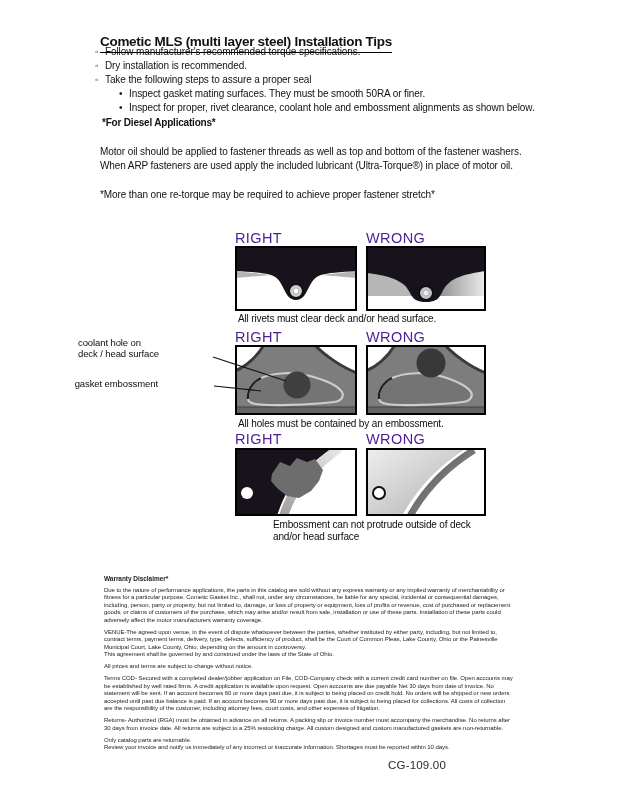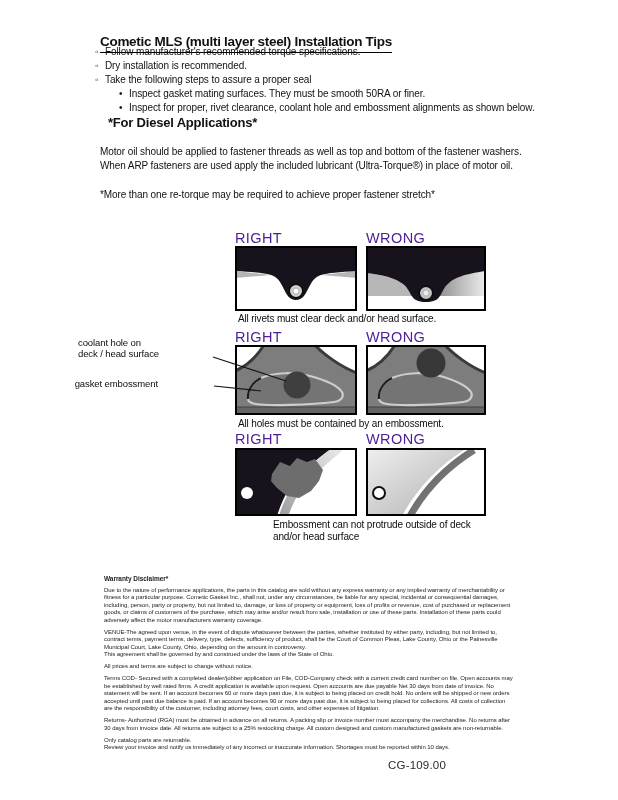--- a/index.html
+++ b/index.html
@@ -9,21 +9,21 @@
 
   .title{left:100px;top:25px;font-size:13.5px;font-weight:bold;letter-spacing:-0.3px;
          border-bottom:1.6px solid #000;padding-bottom:2.5px;display:inline-block;}
 
   .tips{left:95px;top:45px;width:465px;font-size:10px;letter-spacing:-0.1px;line-height:14px;}
   .tip-row{display:flex;}
   .tip-row .mk{width:10px;flex:none;}
   .tip-sub{padding-left:24px;}
 
   .diesel{left:100px;top:116px;width:455px;font-size:10px;line-height:13.4px;letter-spacing:-0.1px;}
-  .diesel h2{font-size:13px;letter-spacing:-0.2px;margin:0 0 5px 8px;}
+  .diesel h2{font-size:10px;letter-spacing:-0.2px;margin:0 0 5px 2px;}
   .diesel p{margin:16px 0 7px 0;white-space:pre-line;}
 
   .dlabel{font-size:14.5px;letter-spacing:0.4px;text-align:left;color:#4c1d95;}
   .dcaption{font-size:10px;letter-spacing:-0.15px;line-height:11.5px;white-space:pre-line;color:#0d0d0d;}
   .callout{font-size:9.5px;line-height:10.5px;letter-spacing:-0.1px;text-align:left;
            white-space:pre-line;color:#0d0d0d;}
   .overlay{left:0;top:0;pointer-events:none;}
 
   .warranty{left:104px;top:575px;width:424px;font-size:6px;line-height:7.5px;
             letter-spacing:-0.05px;color:#1c1c1c;}

